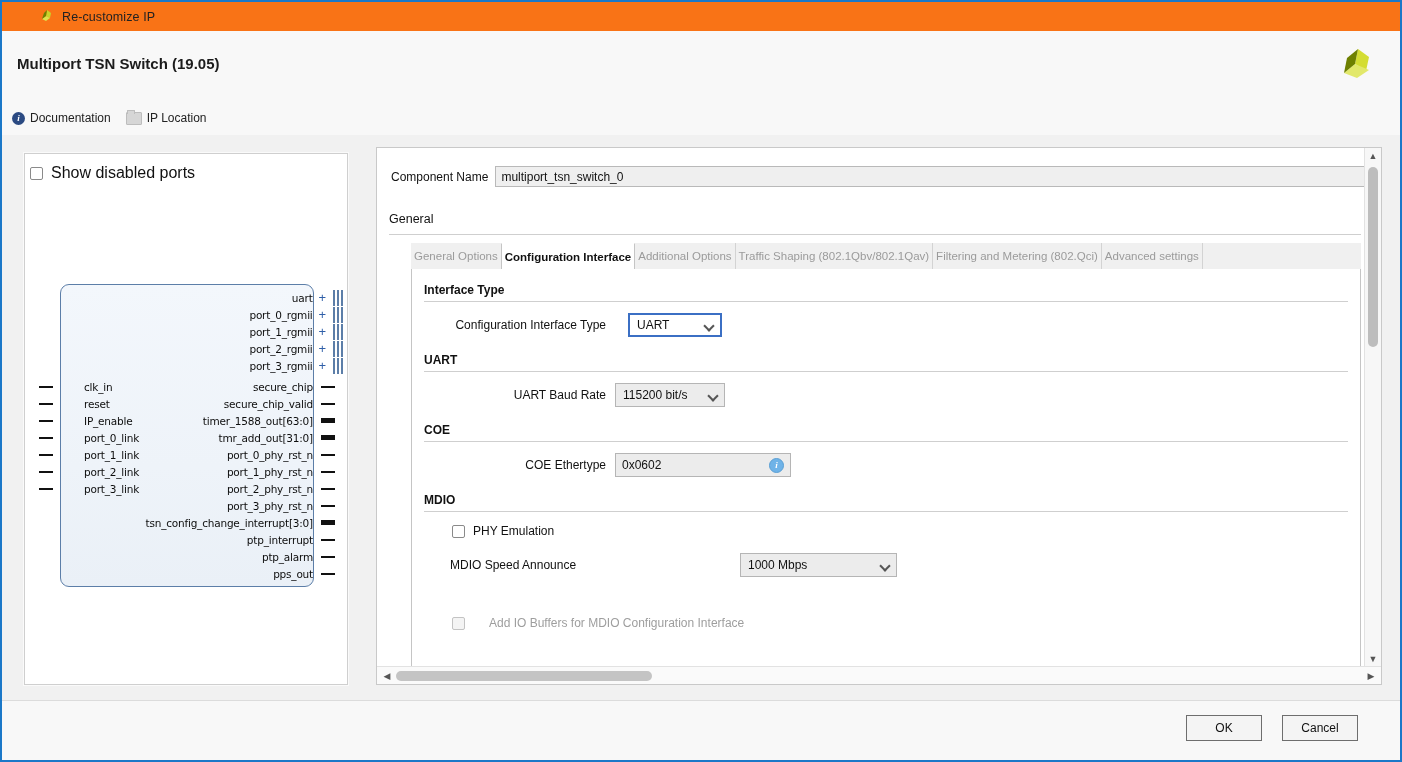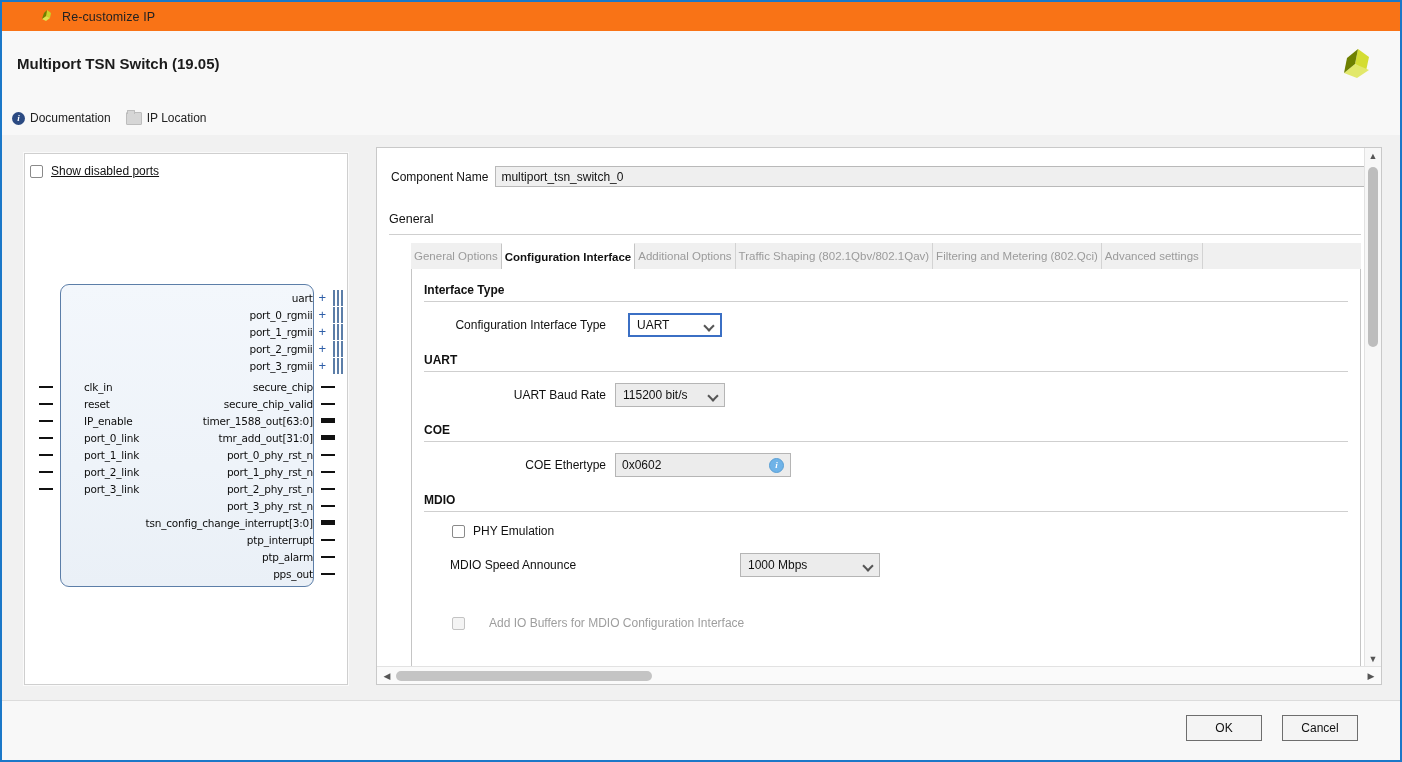--- a/index.html
+++ b/index.html
@@ -106,21 +106,21 @@
     position: absolute; left: 5px; top: 10px;
     display: flex; align-items: center; gap: 8px;
     cursor: pointer;
   }
   .chk {
     width: 13px; height: 13px; box-sizing: border-box;
     border: 1px solid #8a8a8a; border-radius: 2px; background: #fff;
     flex: none;
   }
   .chk.dis { border-color: #c3c3c3; background: #f4f4f4; }
-  #show-disabled-row .lbl { font-size: 12px; color: #111; text-decoration: underline; }
+  #show-disabled-row .lbl { font-size: 16px; color: #111; }
 
   
   #port-block {
     position: absolute; left: 35px; top: 130px;
     width: 254px; height: 303px;
     box-sizing: border-box;
     border: 1px solid #5c7ea8;
     border-radius: 9px;
     background: linear-gradient(180deg,#f3f7fc 0%, #eef3f9 60%, #eaf0f7 100%);
   }
@@ -560,21 +560,21 @@
           <div class="section-head" style="top:224px">MDIO</div>
           <div class="section-rule" style="top:242px"></div>
 
           <div class="frow" style="top:255px; left:40px; gap:8px">
             <span class="chk"></span>
             <span class="flabel">PHY Emulation</span>
           </div>
 
           <div class="frow" style="top:284px; left:38px">
             <span class="flabel" style="width:290px">MDIO Speed Announce</span>
-            <span class="combo" style="width:140px">
+            <span class="combo" style="width:157px">
               <span>1000 Mbps</span>
               <span class="caret"></span>
             </span>
           </div>
 
 
           <div class="frow" style="top:347px; left:40px; gap:24px">
             <span class="chk dis"></span>
             <span class="flabel dis">Add IO Buffers for MDIO Configuration Interface</span>
           </div>

